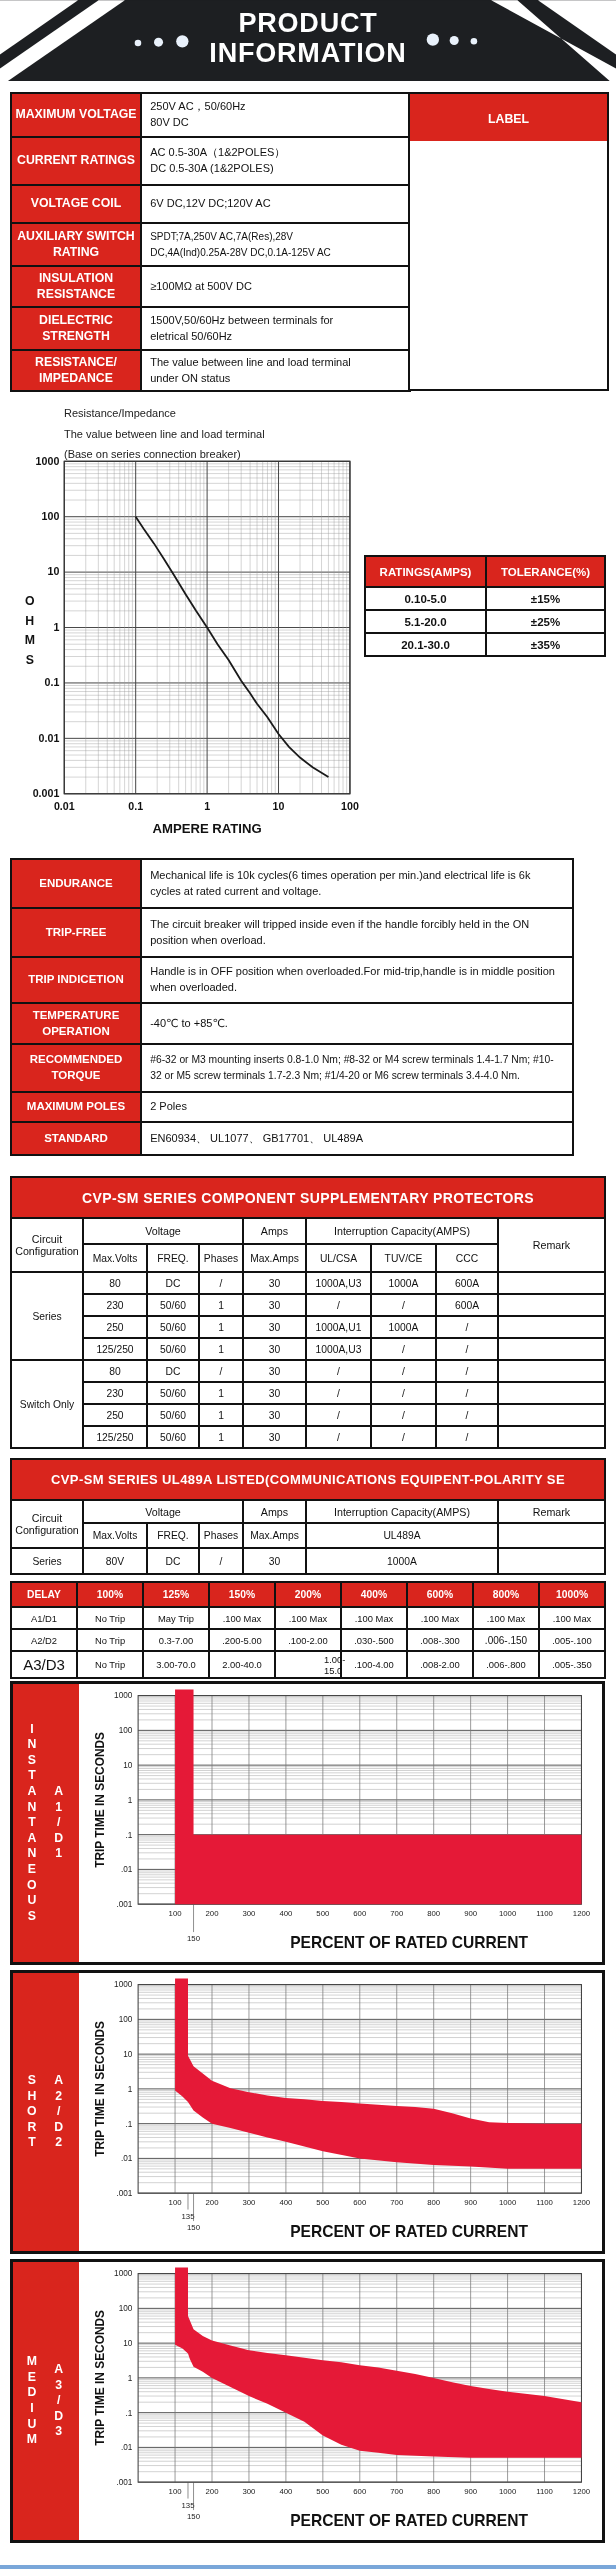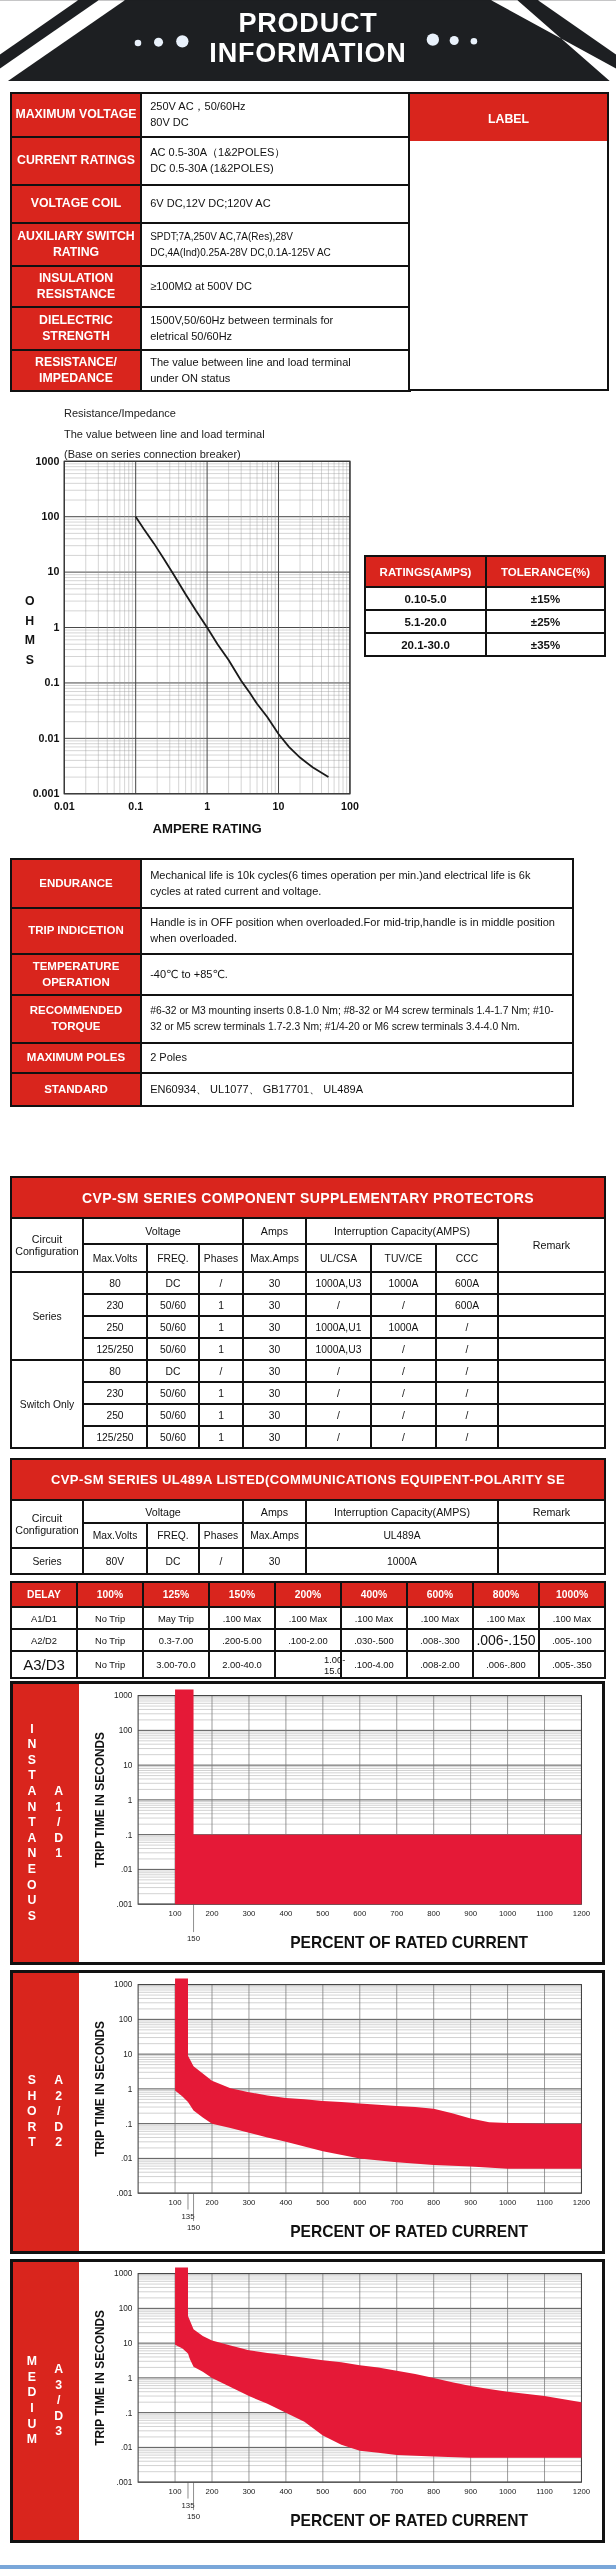--- a/index.html
+++ b/index.html
@@ -284,20 +284,24 @@
   <table class="spec abs" style="left:10px;top:858px;width:564px;">
     <colgroup>
         <col style="width:130px">
         <col>
       </colgroup>
     <tbody>
       <tr style="height:49px">
           <td class="redcell" style="font-size:11.5px">ENDURANCE</td>
         <td class="valcell">Mechanical life is 10k cycles(6 times operation per min.)and electrical life is 6k cycles at rated current and voltage.</td>
         </tr>
+      <tr style="height:49px">
+          <td class="redcell" style="font-size:11.5px">TRIP-FREE</td>
+        <td class="valcell">The circuit breaker will tripped inside even if the handle forcibly held in the ON position when overload.</td>
+        </tr>
       <tr style="height:46px">
           <td class="redcell" style="font-size:11.5px">TRIP INDICETION</td>
         <td class="valcell">Handle is in OFF position when overloaded.For mid-trip,handle is in middle position when overloaded.</td>
         </tr>
       <tr style="height:41px">
           <td class="redcell" style="font-size:11.5px">TEMPERATURE OPERATION</td>
         <td class="valcell">-40℃ to +85℃.</td>
         </tr>
       <tr style="height:48px">
           <td class="redcell" style="font-size:11.5px">RECOMMENDED TORQUE</td>
@@ -503,21 +507,21 @@
           <td style="font-size: 9.4px;">.100 Max</td>
         </tr>
         <tr style="height: 22px;">
           <td style="font-size: 9.4px;">A2/D2</td>
           <td style="font-size: 9.4px;">No Trip</td>
           <td style="font-size: 9.4px;">0.3-7.00</td>
           <td style="font-size: 9.4px;">.200-5.00</td>
           <td style="font-size: 9.4px;">.100-2.00</td>
           <td style="font-size: 9.4px;">.030-.500</td>
           <td style="font-size: 9.4px;">.008-.300</td>
-          <td style="font-size: 14px;">.006-.150</td>
+          <td style="font-size: 10px;">.006-.150</td>
           <td style="font-size: 9.4px; margin-left: 44px;">.005-.100</td>
         </tr>
         <tr style="height: 22px;">
           <td style="font-size: 15px; border-radius: 10px;">A3/D3</td>
           <td style="font-size: 9.4px;">No Trip</td>
           <td style="font-size: 9.4px;">3.00-70.0</td>
           <td style="font-size: 9.4px;">2.00-40.0</td>
           <td style="font-size: 9.4px; padding-left: 48px;">1.00-15.0</td>
           <td style="font-size: 9.4px;">.100-4.00</td>
           <td style="font-size: 9.4px;">.008-2.00</td>

